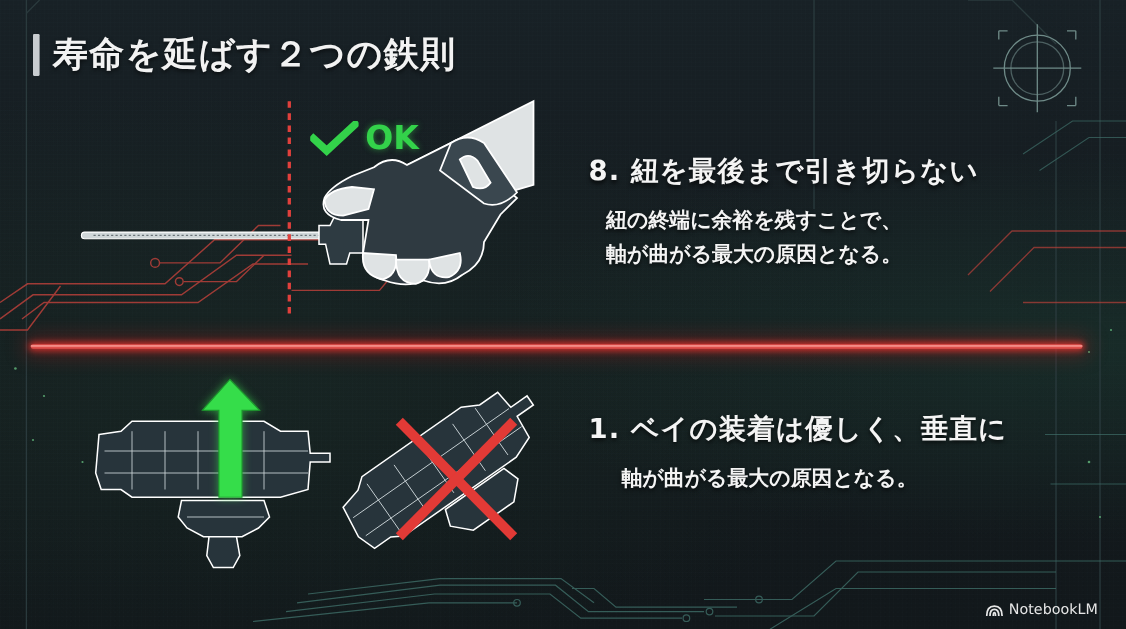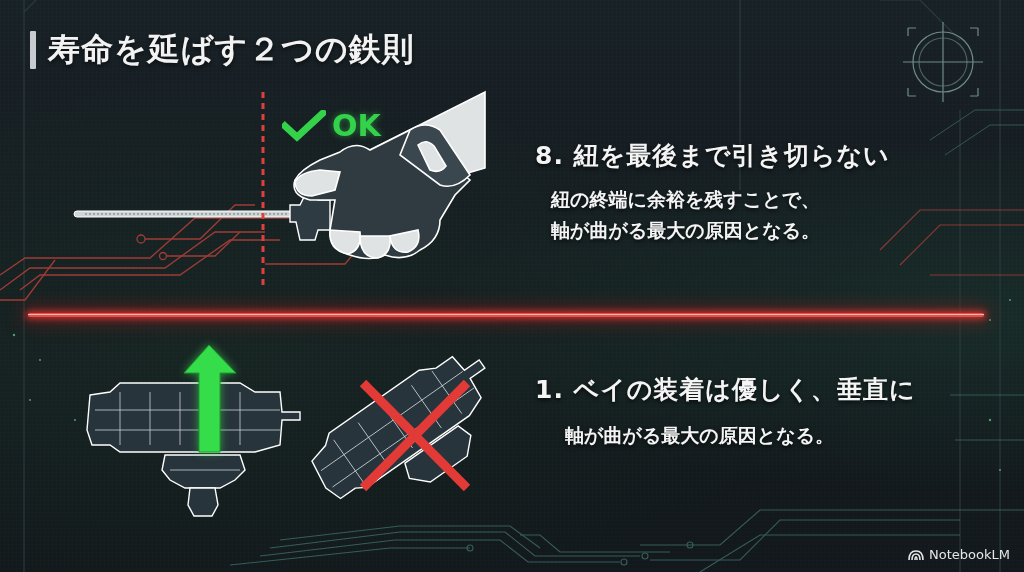--- a/index.html
+++ b/index.html
@@ -20,21 +20,21 @@
   .rule{position:absolute;color:#f4f4f4;text-shadow:0 2px 4px rgba(0,0,0,.7);}
   .rule h2{margin:0;font-size:25px;font-weight:bold;letter-spacing:1px;}
   .rule p{margin:0;font-size:19px;font-weight:bold;line-height:31px;}
   .rule1{left:535px;top:139px;}
   .rule1 .body{margin-left:16px;margin-top:14px;font-family:Liberation Mono, monospace;}
   .rule2{left:535px;top:373px;}
   .rule2 .body{margin-left:30px;margin-top:14px;}
   .divider{position:absolute;left:28px;top:313px;width:956px;height:4px;background:#e0504c;border-radius:2px;
     box-shadow:0 0 6px 2px rgba(230,50,45,.8),0 0 18px 6px rgba(200,30,30,.35);}
   .divider::after{content:"";position:absolute;left:0;right:0;top:1px;height:1px;background:#ffb3ad;}
-  .brand{position:absolute;right:14px;bottom:10px;display:flex;align-items:center;gap:5px;color:#e6e6e6;font-size:13px;text-align:right;}
+  .brand{position:absolute;right:26px;bottom:10px;display:flex;align-items:center;gap:5px;color:#e6e6e6;font-size:13px;text-align:right;}
 </style>
 </head>
 <body>
 
 <div class="slide">
   <div class="grid"></div>
 
   <svg class="deco" width="1024" height="572" viewBox="0 0 1024 572">
 
     <g stroke="#2a3a3d" stroke-width="1.2" fill="none">

